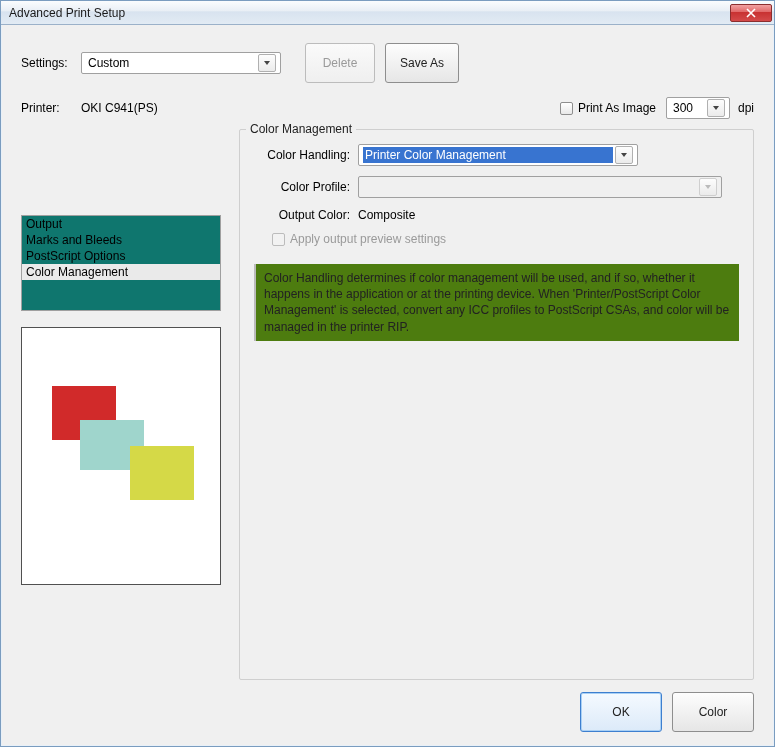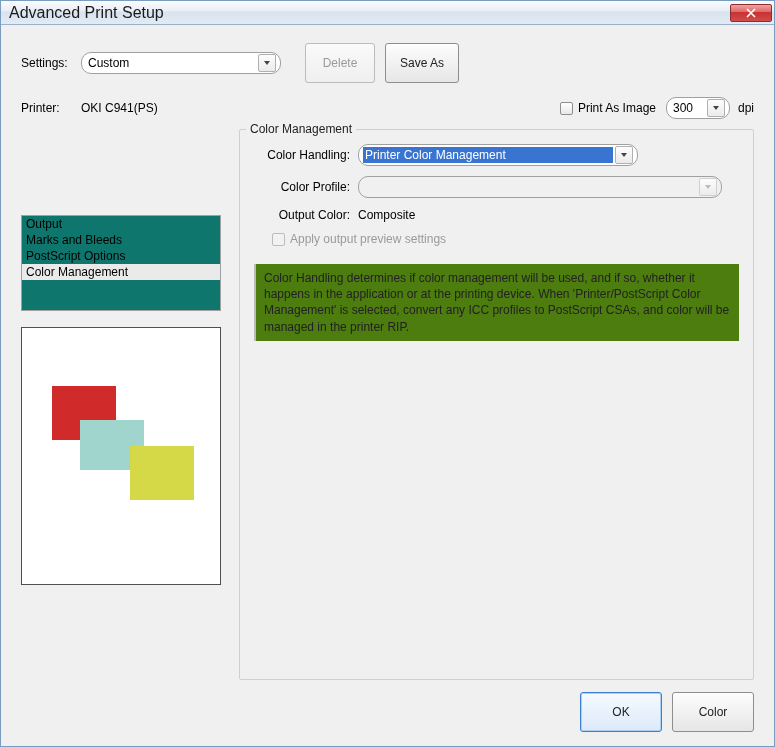--- a/index.html
+++ b/index.html
@@ -25,21 +25,21 @@
     height: 24px;
     background: linear-gradient(to bottom, #fafcfe 0%, #e8eef5 45%, #d8e3ef 46%, #e2ebf4 100%);
     border-bottom: 1px solid #9bb1c9;
     display: flex;
     align-items: center;
     padding: 0 2px 0 8px;
   }
   .titlebar .title {
     flex: 1;
     color: #1a1a1a;
-    font-size: 16px;
+    font-size: 12px;
   }
   .close-btn {
     width: 42px;
     height: 18px;
     background: linear-gradient(to bottom, #f1a0a0 0%, #e06666 45%, #c83232 46%, #d44a4a 100%);
     border: 1px solid #8b2e2e;
     border-radius: 2px;
     display: flex;
     align-items: center;
     justify-content: center;
@@ -51,21 +51,21 @@
     display: flex;
     flex-direction: column;
     padding: 18px 20px 14px 20px;
   }
   .row { display: flex; align-items: center; margin-bottom: 14px; }
   .label-settings { width: 60px; }
   .dropdown {
     height: 22px;
     background: #fff;
     border: 1px solid #a0a0a0;
-    border-radius: 10px;
+    border-radius: 2px;
     display: flex;
     align-items: center;
     padding: 0 4px 0 6px;
     position: relative;
   }
   .dropdown.disabled { background: #f0f0f0; color: #888; }
   .dropdown-text { flex: 1; overflow: hidden; white-space: nowrap; }
   .dropdown-arrow {
     width: 18px; height: 18px;
     background: linear-gradient(to bottom, #fdfdfd, #ebebeb);

